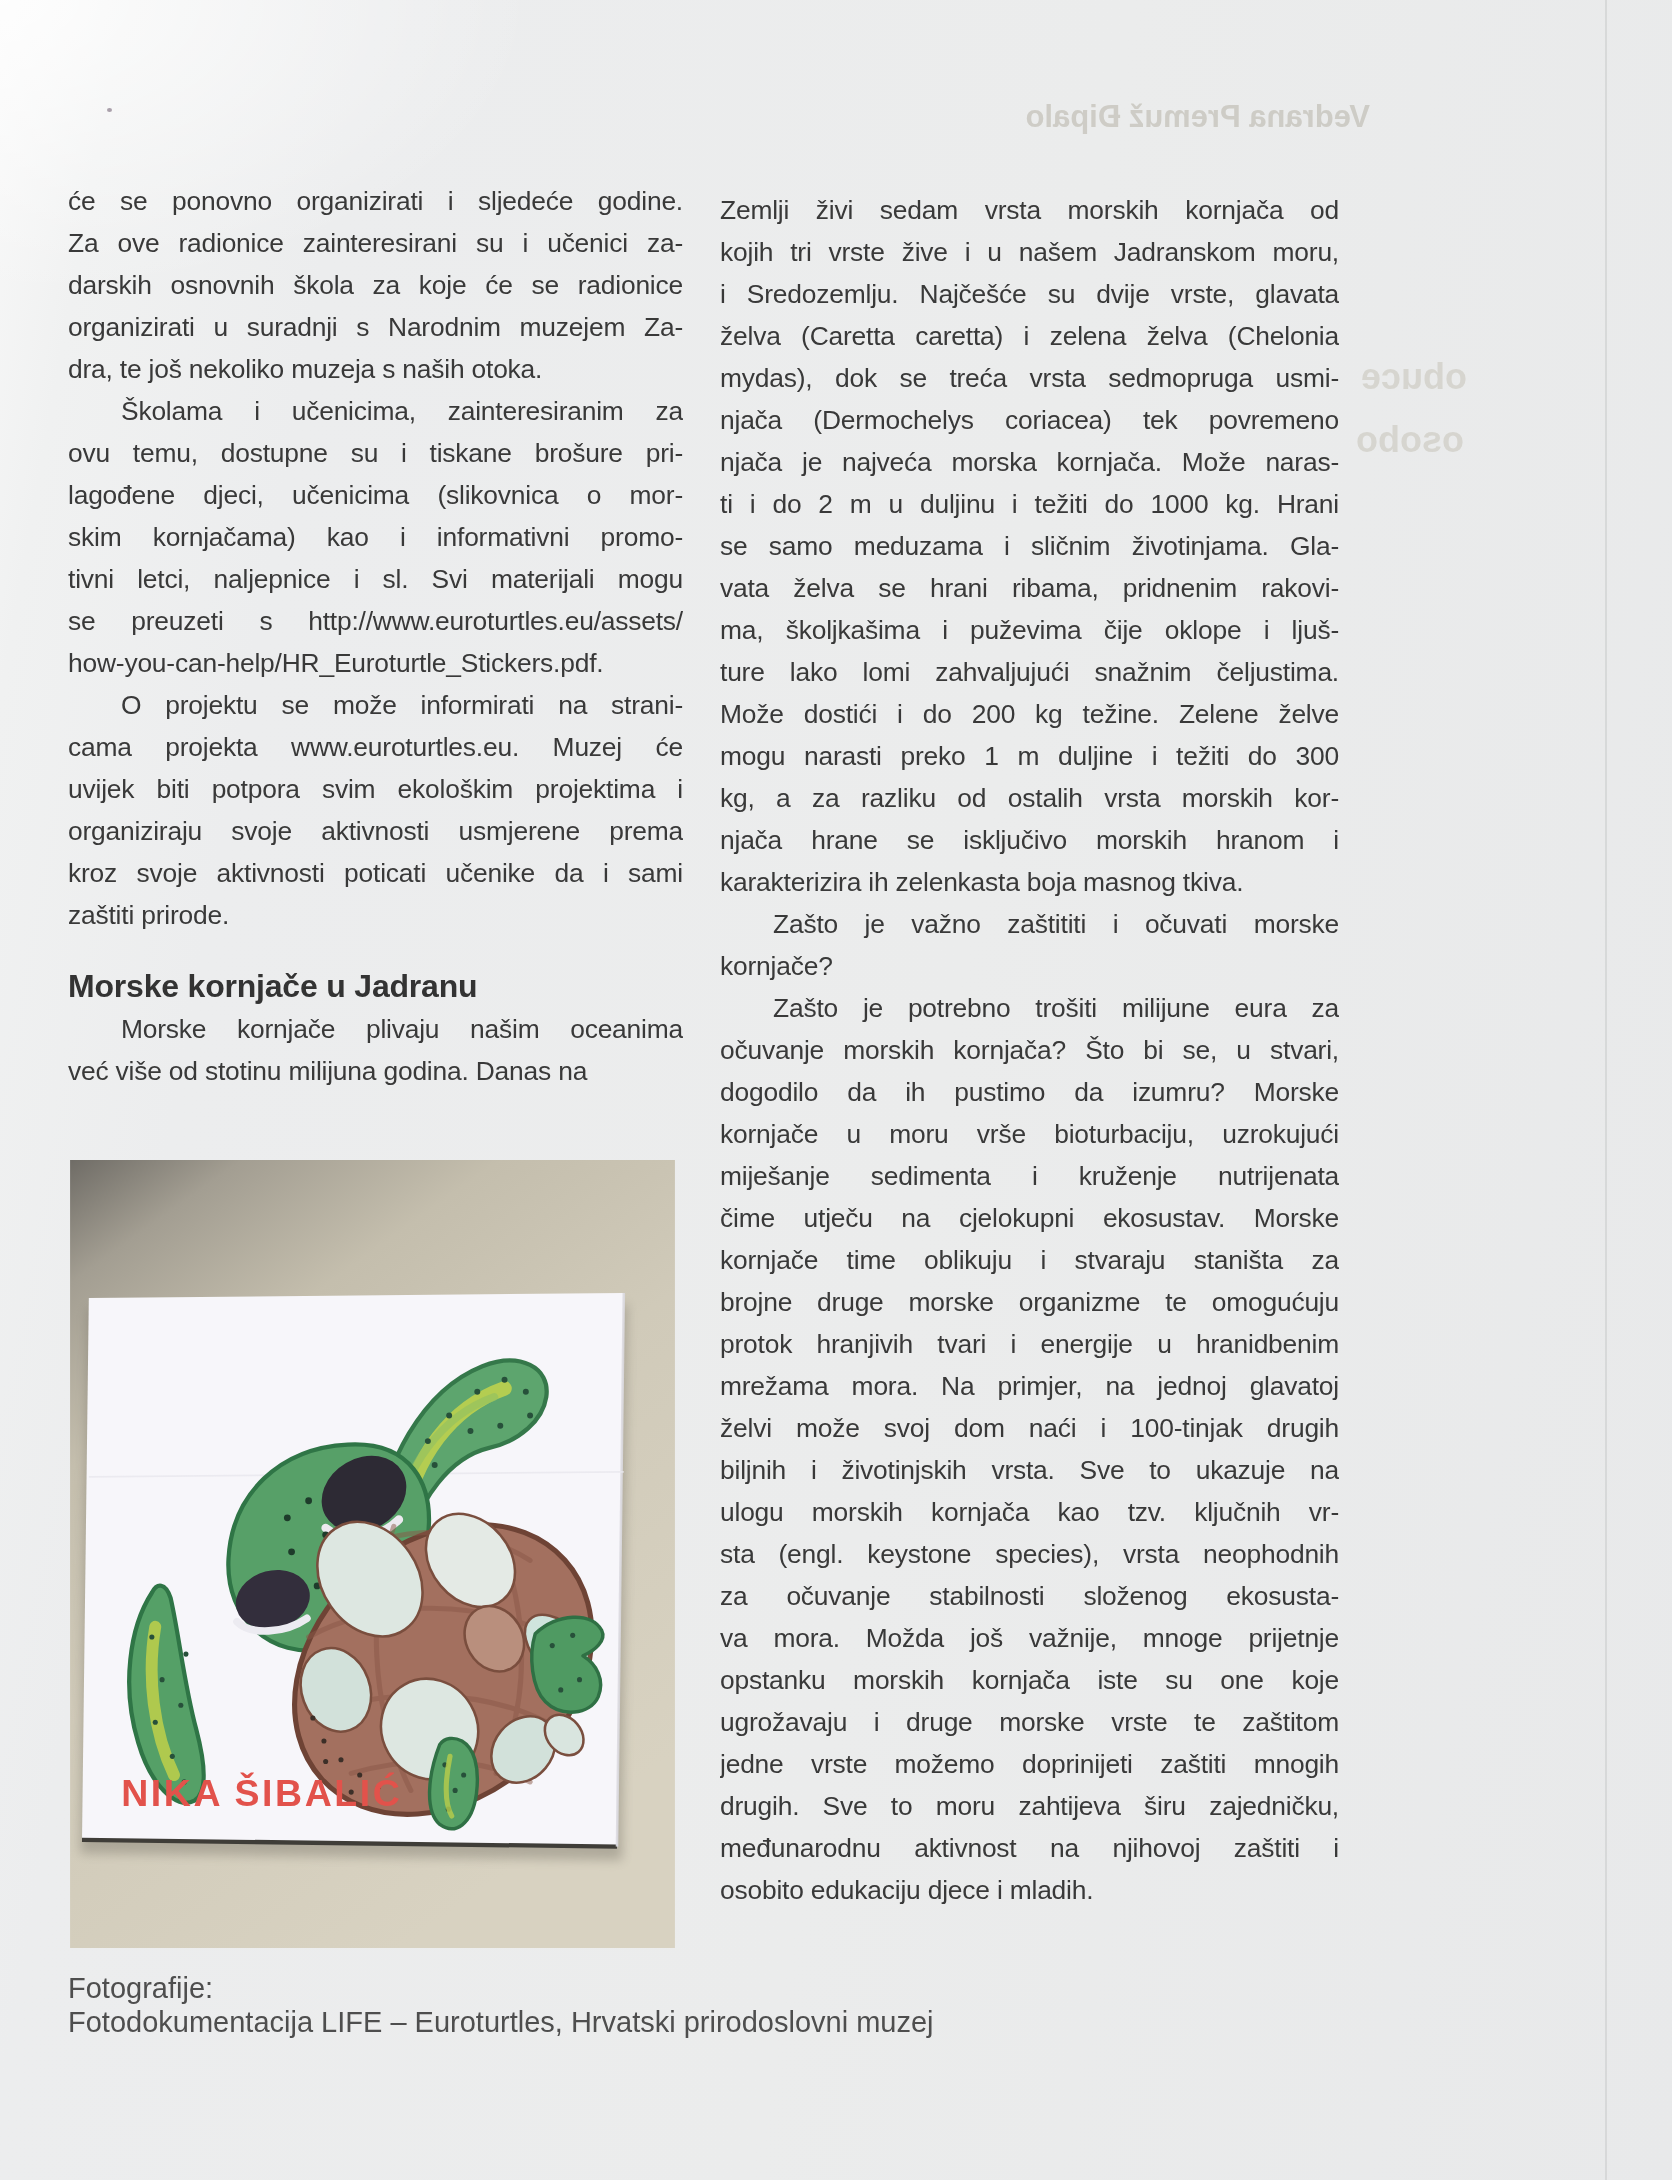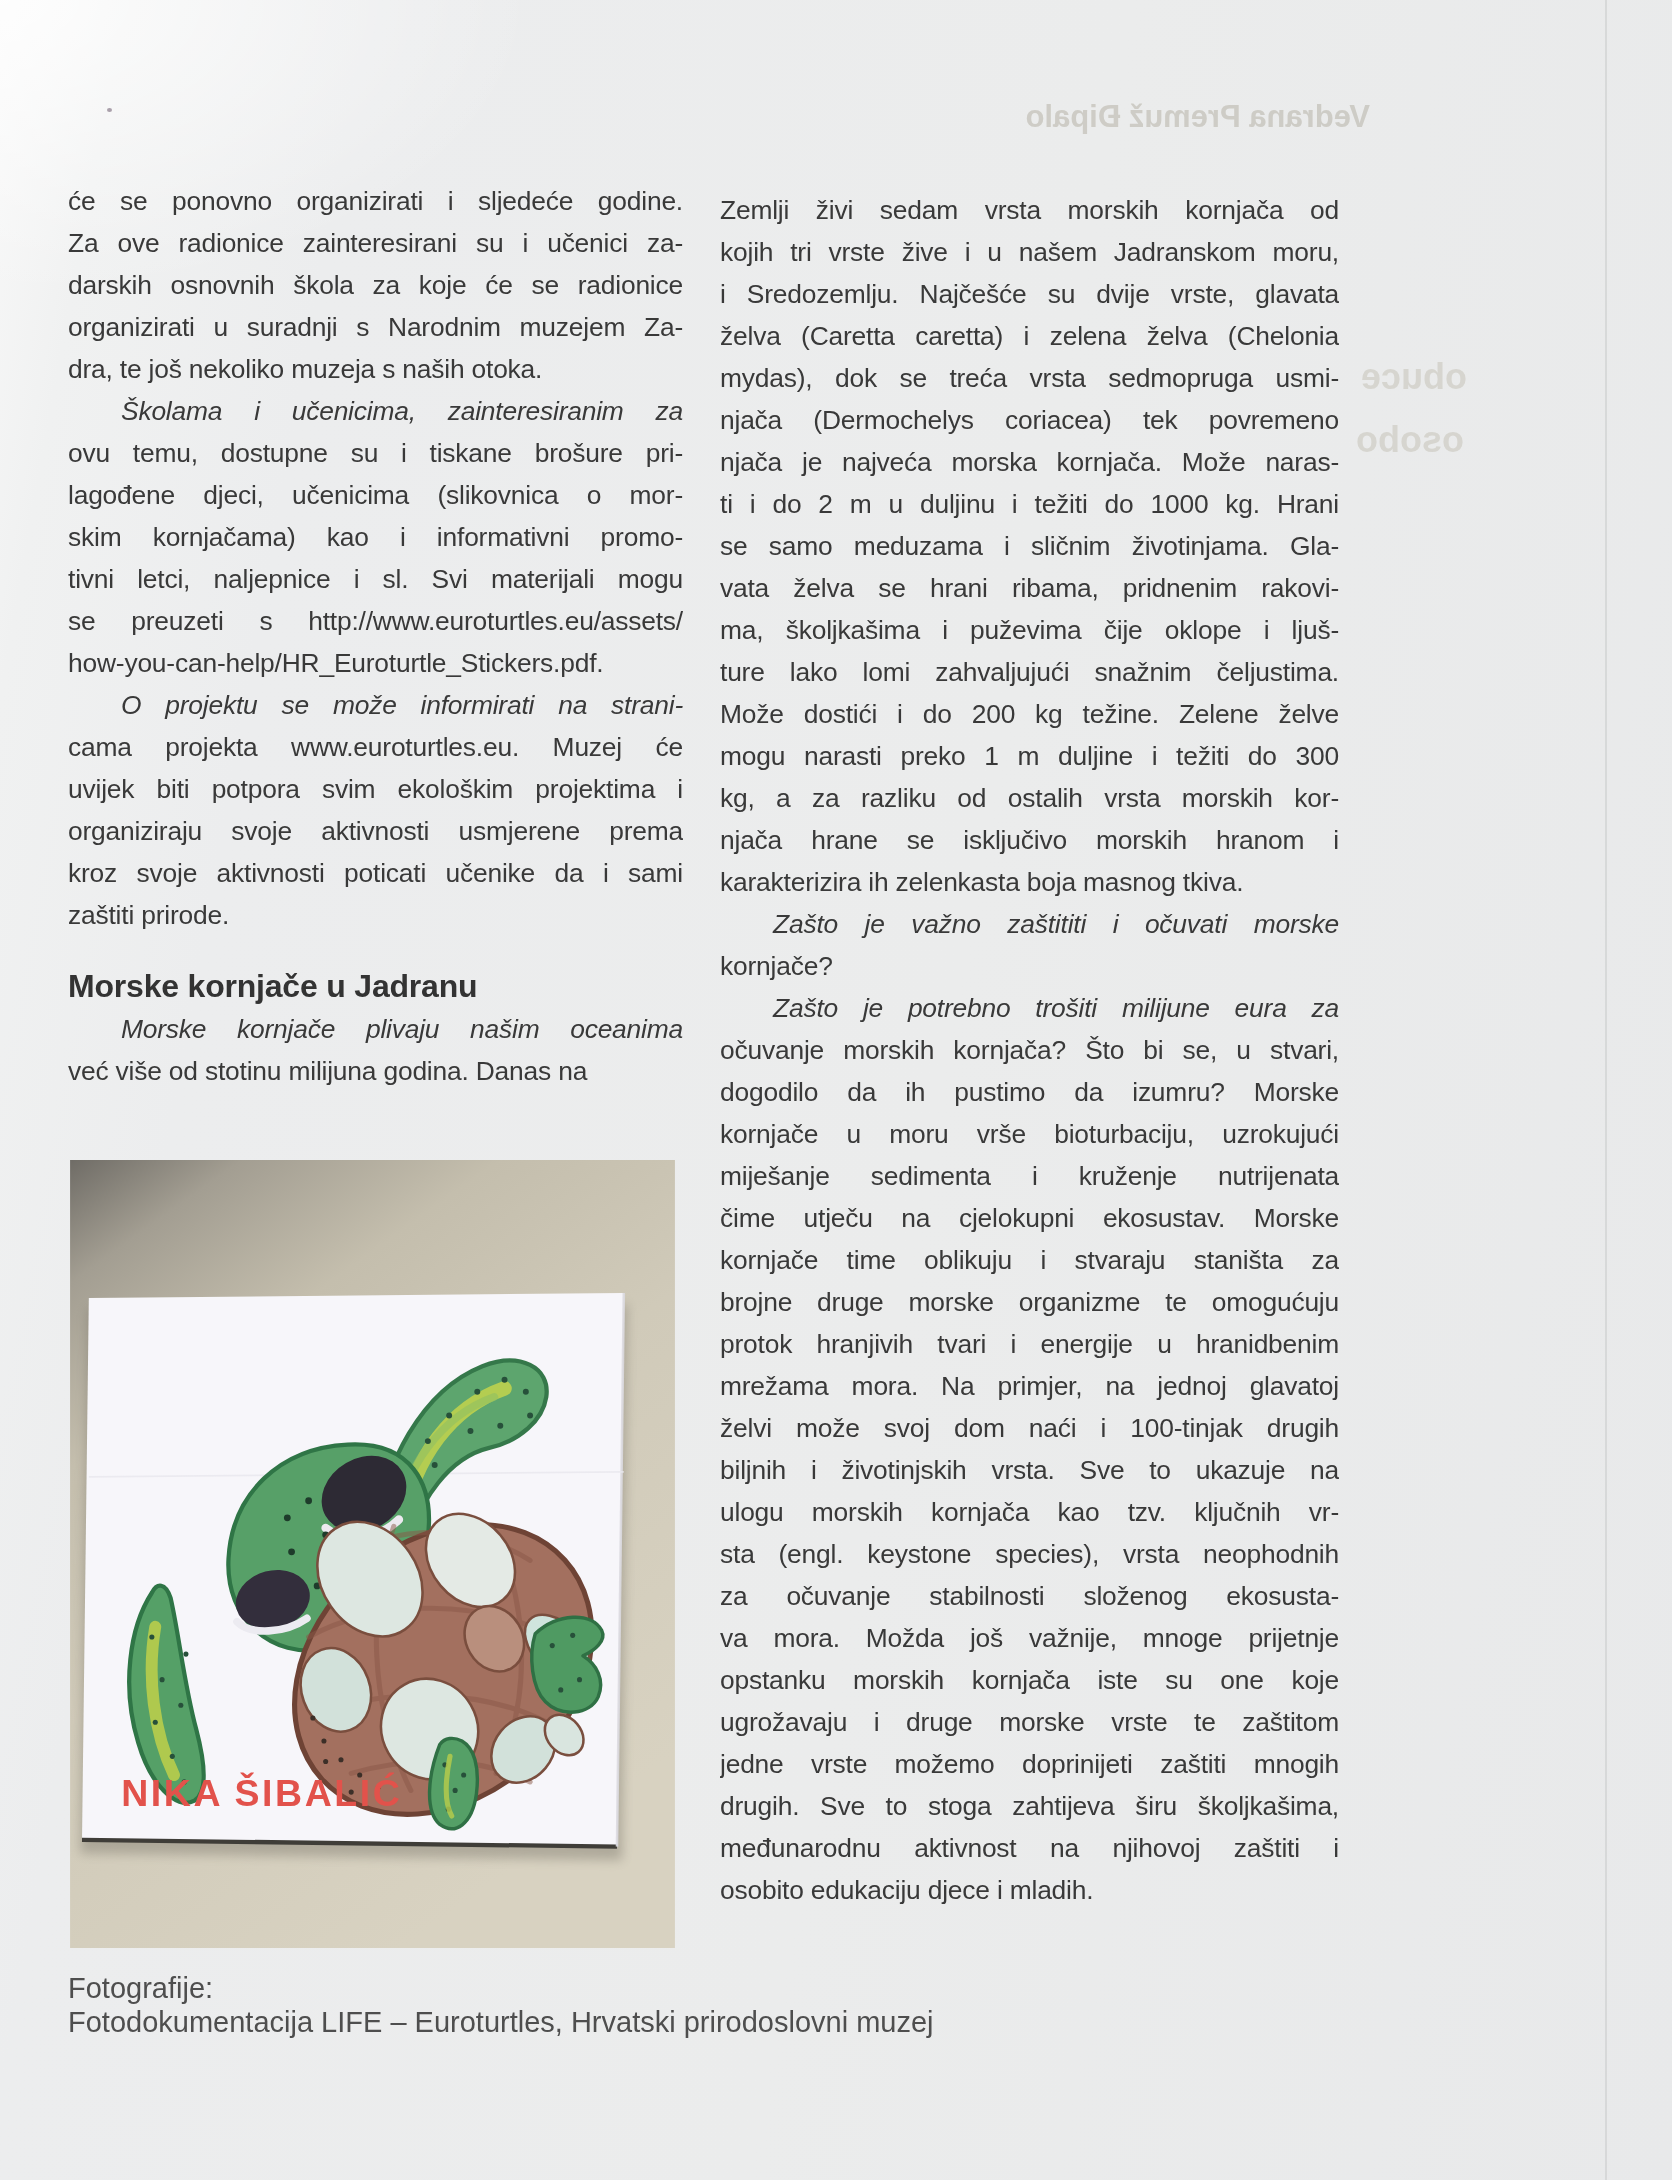--- a/index.html
+++ b/index.html
@@ -19,21 +19,21 @@
   .speck{position:absolute;left:107px;top:108px;width:5.1px;height:4.3px;border-radius:50%;
     background:#6b5a6e;opacity:.55;}
   .foldline{position:absolute;left:1605px;top:0;width:1.7px;height:2181px;background:#c9cbca;opacity:.55;}
 
   
   .col{position:absolute;font-size:26.4px;letter-spacing:-0.2px;color:#393939;}
   .col-left{left:68px;top:180px;width:615px;}
   .col-right{left:720px;top:189px;width:619px;}
   .line{height:42px;line-height:42px;text-align:justify;text-align-last:justify;overflow:hidden;white-space:nowrap;}
   .lastline{text-align-last:left;}
-  .ind{text-indent:53px;font-style:italic;}
+  .ind{text-indent:53px;}
   .col-heading{margin-top:29px;height:43px;line-height:43px;font-weight:bold;font-size:32px;letter-spacing:-0.2px;color:#333;}
 
   
   .caption{position:absolute;left:68px;top:1971px;font-size:29px;line-height:34px;color:#4e4e4e;letter-spacing:0;}
 
   
   .mirror{transform:scaleX(-1);}
   .bleed-head{
     position:absolute;left:1089px;top:99px;width:281px;
     font-size:31px;font-weight:600;color:#b2aea2;opacity:.5;
@@ -119,21 +119,21 @@
         <div class="line">mrežama mora. Na primjer, na jednoj glavatoj</div>
         <div class="line">želvi može svoj dom naći i 100-tinjak drugih</div>
         <div class="line">biljnih i životinjskih vrsta. Sve to ukazuje na</div>
         <div class="line">ulogu morskih kornjača kao tzv. ključnih vr-</div>
         <div class="line">sta (engl. keystone species), vrsta neophodnih</div>
         <div class="line">za očuvanje stabilnosti složenog ekosusta-</div>
         <div class="line">va mora. Možda još važnije, mnoge prijetnje</div>
         <div class="line">opstanku morskih kornjača iste su one koje</div>
         <div class="line">ugrožavaju i druge morske vrste te zaštitom</div>
         <div class="line">jedne vrste možemo doprinijeti zaštiti mnogih</div>
-        <div class="line">drugih. Sve to stoga zahtijeva širu školjkašima,</div>
+        <div class="line">drugih. Sve to moru zahtijeva širu zajedničku,</div>
         <div class="line">međunarodnu aktivnost na njihovoj zaštiti i</div>
         <div class="line lastline">osobito edukaciju djece i mladih.</div>
       </div>
   </div>
 
   <svg class="photo" viewBox="0 0 710 925">
     <defs>
       <linearGradient id="pbg" x1="0" y1="0" x2="0.55" y2="1">
         <stop offset="0" stop-color="#6f6c66"></stop>
         <stop offset="0.12" stop-color="#a39e92"></stop>

